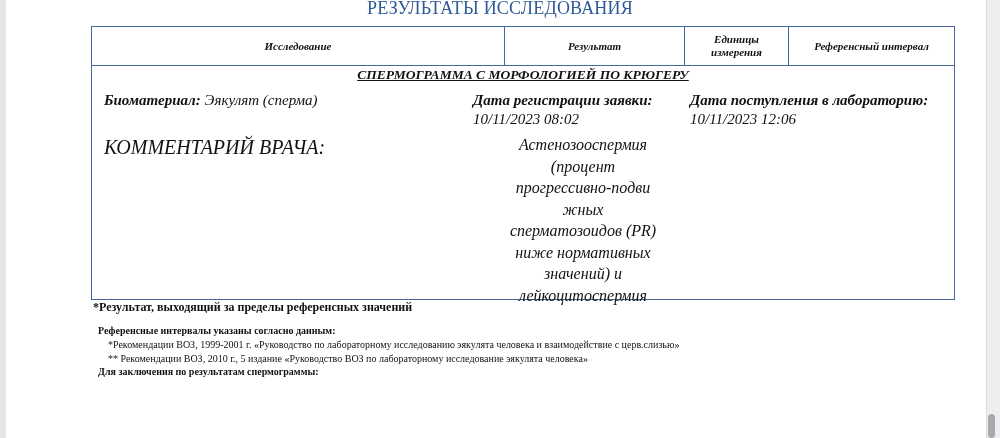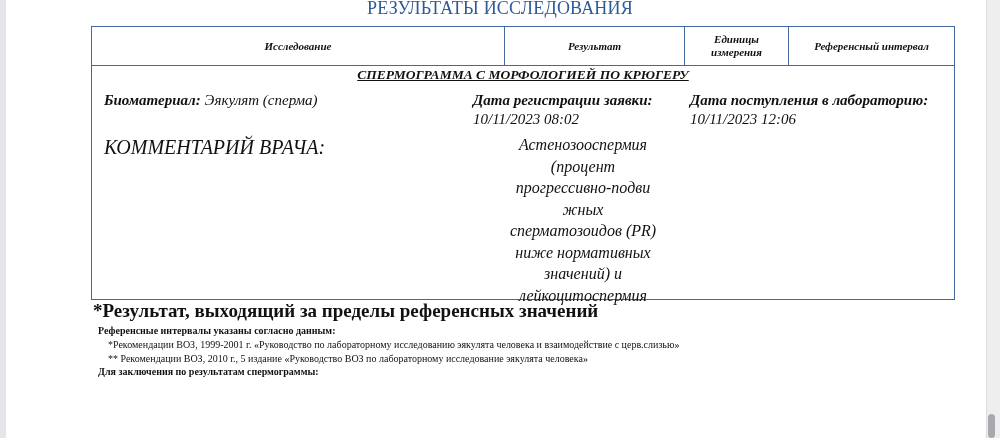--- a/index.html
+++ b/index.html
@@ -40,21 +40,21 @@
     font-weight:bold; font-size:13.5px; text-decoration:underline;
   }
   .field { position:absolute; font-size:15px; line-height:19px; }
   .field b { font-weight:bold; }
   .comment-label { position:absolute; left:12px; top:109px; font-size:20px; }
   .comment-text {
     position:absolute; left:410px; top:107px; width:162px; text-align:center;
     font-size:16px; line-height:21.5px;
   }
   .footnote-main {
-    position:absolute; left:93px; top:300px; font-weight:bold; font-size:19px;
+    position:absolute; left:93px; top:300px; font-weight:bold; font-size:12px;
   }
   .notes { position:absolute; left:98px; top:324px; font-size:10px; line-height:13.8px; }
   .notes .h { font-weight:bold;font-family:Liberation Serif, serif; }
   .notes .i { padding-left:10px; }
 </style>
 </head>
 <body>
 
 <div class="left-gutter"></div>
 <div class="right-gutter"></div>

